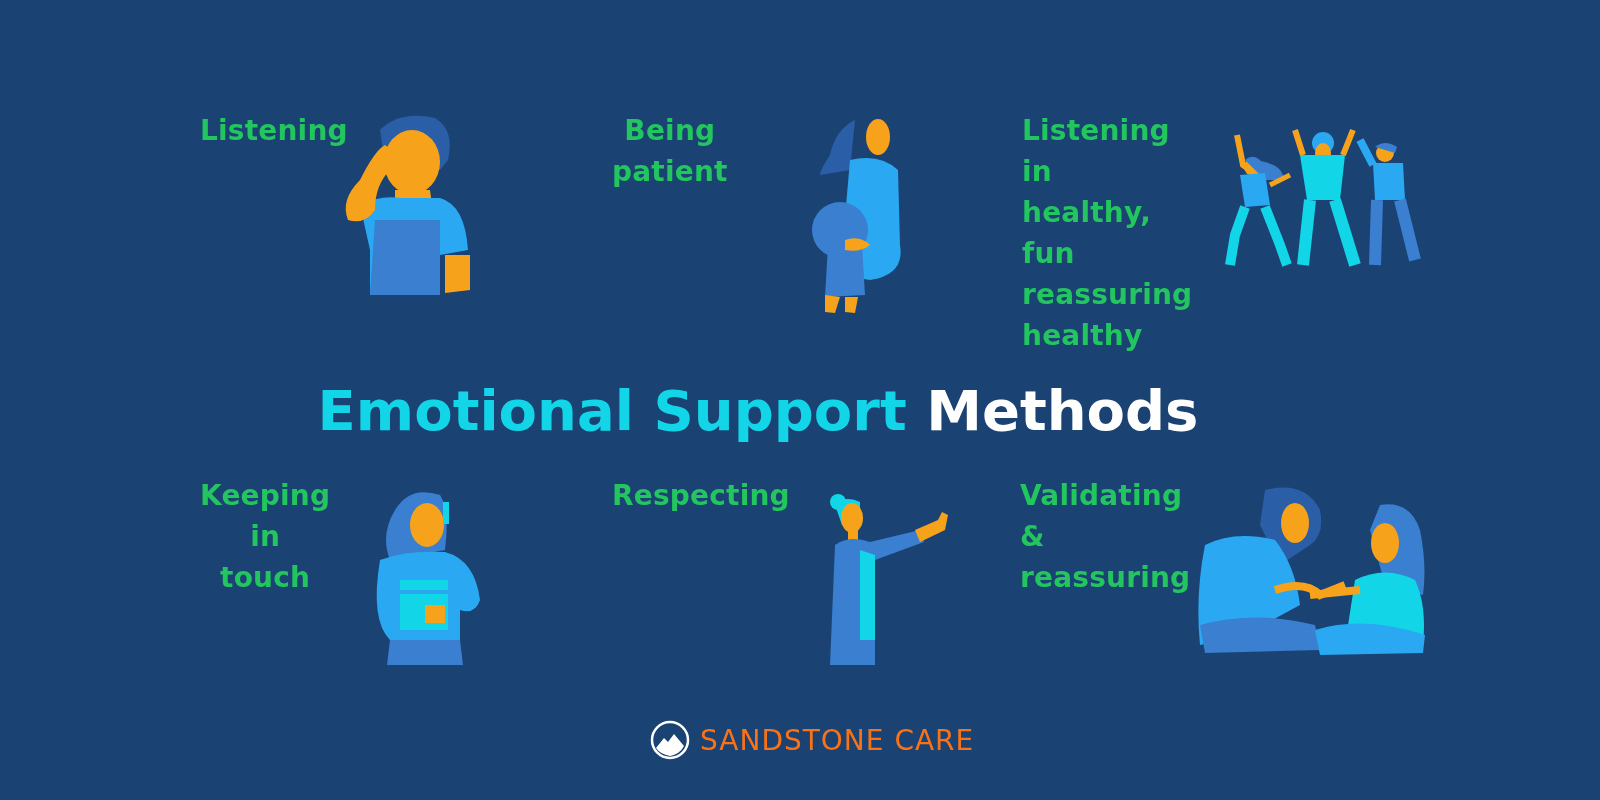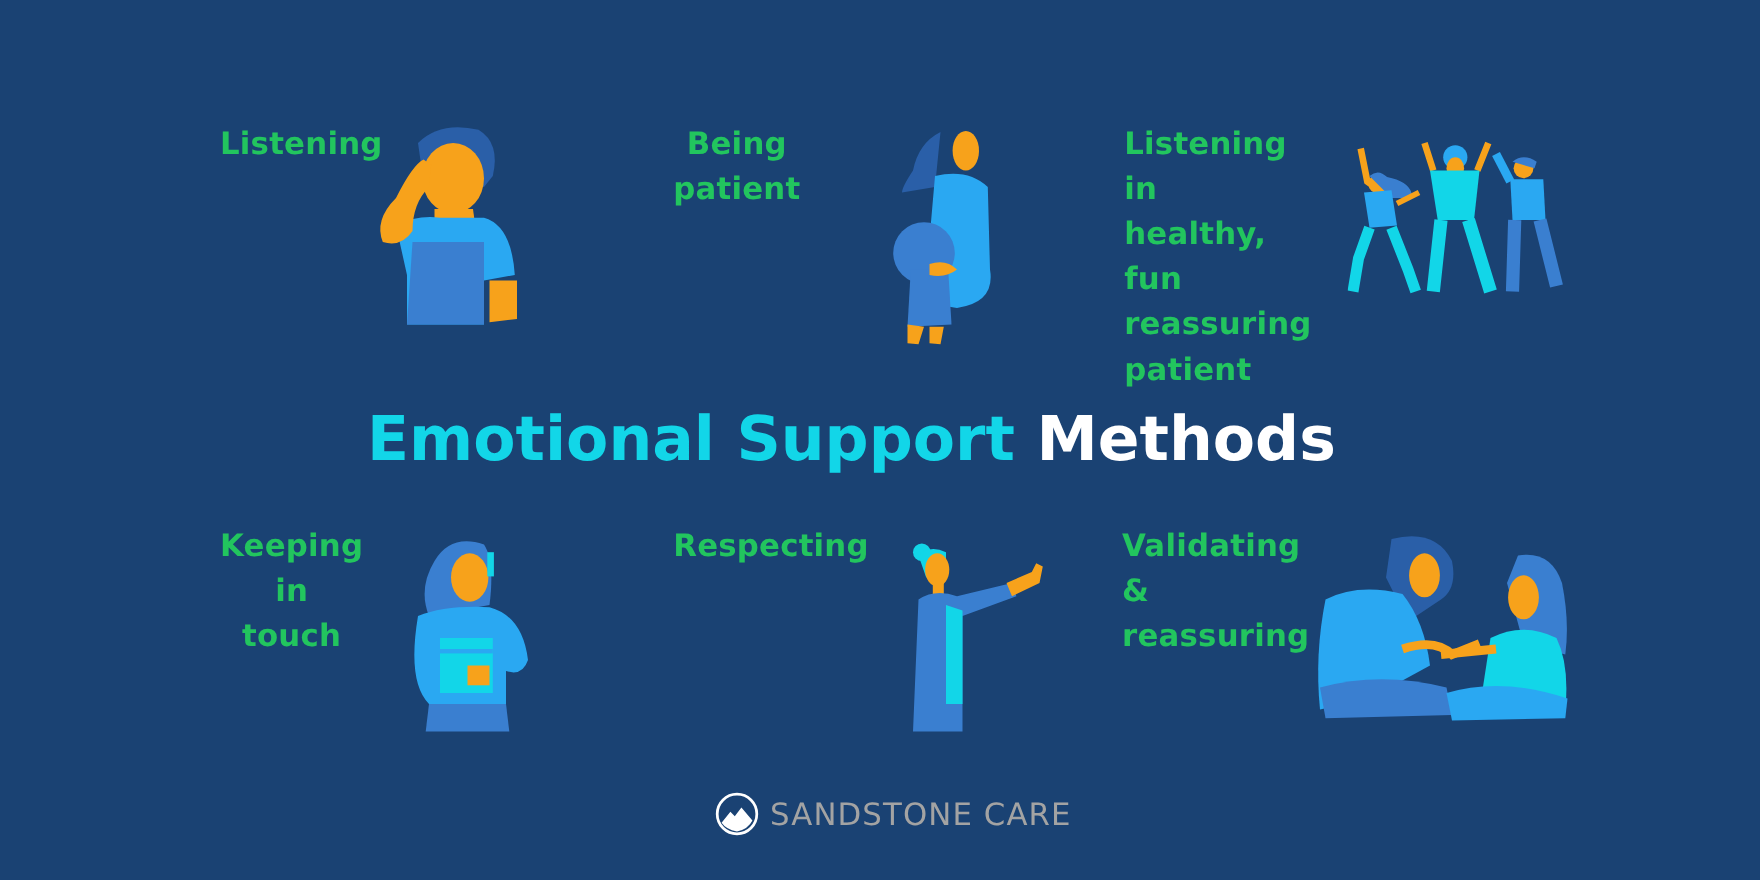--- a/index.html
+++ b/index.html
@@ -1,24 +1,24 @@
 <!DOCTYPE html>
 <html><head>
 <meta charset="utf-8">
 <style>
   html,body{margin:0;padding:0;}
   body{width:1600px;height:800px;background:#1a4273;overflow:hidden;position:relative;font-family:"Liberation Sans",sans-serif;}
   .item{position:absolute;}
   .label{position:absolute;color:#22c55e;font-weight:700;font-size:28px;line-height:41px;font-family:"DejaVu Sans",sans-serif;letter-spacing:0.2px;}
   .illus{position:absolute;}
-  .title{position:absolute;left:0;width:1516px;top:365px;text-align:center;font-family:"DejaVu Sans",sans-serif;font-weight:700;font-size:56px;line-height:70px;padding-left:16px;}
+  .title{position:absolute;left:0;width:1516px;top:376px;text-align:center;font-family:"DejaVu Sans",sans-serif;font-weight:700;font-size:56px;line-height:70px;}
   .title .a{color:#12d6e8;}
   .title .b{color:#ffffff;}
   .logo{position:absolute;left:650px;top:720px;display:flex;align-items:center;gap:10px;}
-  .logo-text{color:#a3a3a3;font-family:"DejaVu Sans",sans-serif;font-size:28px;letter-spacing:1px;}
+  .logo-text{color:#f97316;font-family:"DejaVu Sans",sans-serif;font-size:28px;letter-spacing:1px;}
 </style>
 </head>
 <body>
 
 <div class="item">
   <div class="label" style="left:200px;top:110px;">Listening</div>
   <svg class="illus" style="left:340px;top:110px;" width="140" height="190" viewBox="0 0 140 190">
     <path d="M40 20 Q60 0 95 8 Q115 20 108 50 L100 60 L45 55 Z" fill="#2a5fa8"></path>
     <ellipse cx="72" cy="52" rx="28" ry="32" fill="#f7a21b"></ellipse>
     <path d="M55 80 L90 80 L92 95 L55 95 Z" fill="#f7a21b"></path>
@@ -40,21 +40,21 @@
     <path d="M45 125 Q60 120 70 130 Q60 138 45 135 Z" fill="#f7a21b"></path>
     <path d="M25 180 L40 182 L35 198 L25 197 Z M45 182 L58 182 L55 198 L45 197 Z" fill="#f7a21b"></path>
   </svg>
 </div>
 
 <div class="item">
   <div class="label" style="left:1022px;top:110px;">
     <div>Listening in</div>
     <div>healthy, fun</div>
     <div>reassuring</div>
-    <div>patient</div>
+    <div>healthy</div>
   </div>
   <svg class="illus" style="left:1225px;top:125px;" width="200" height="150" viewBox="0 0 200 150">
 
     <path d="M12 10 L18 40 L25 45" stroke="#f7a21b" stroke-width="6" fill="none"></path>
     <circle cx="28" cy="42" r="9" fill="#f7a21b"></circle>
     <path d="M20 35 Q28 28 36 36 Q55 40 58 50 L60 55 L40 55 Z" fill="#3a7fd0"></path>
     <path d="M15 50 L40 48 L45 80 L20 82 Z" fill="#2aa8f2"></path>
     <path d="M45 60 L65 50" stroke="#f7a21b" stroke-width="5"></path>
     <path d="M20 82 L10 110 L5 140 M40 82 L55 120 L62 140" stroke="#12d6e8" stroke-width="10" fill="none"></path>
 

